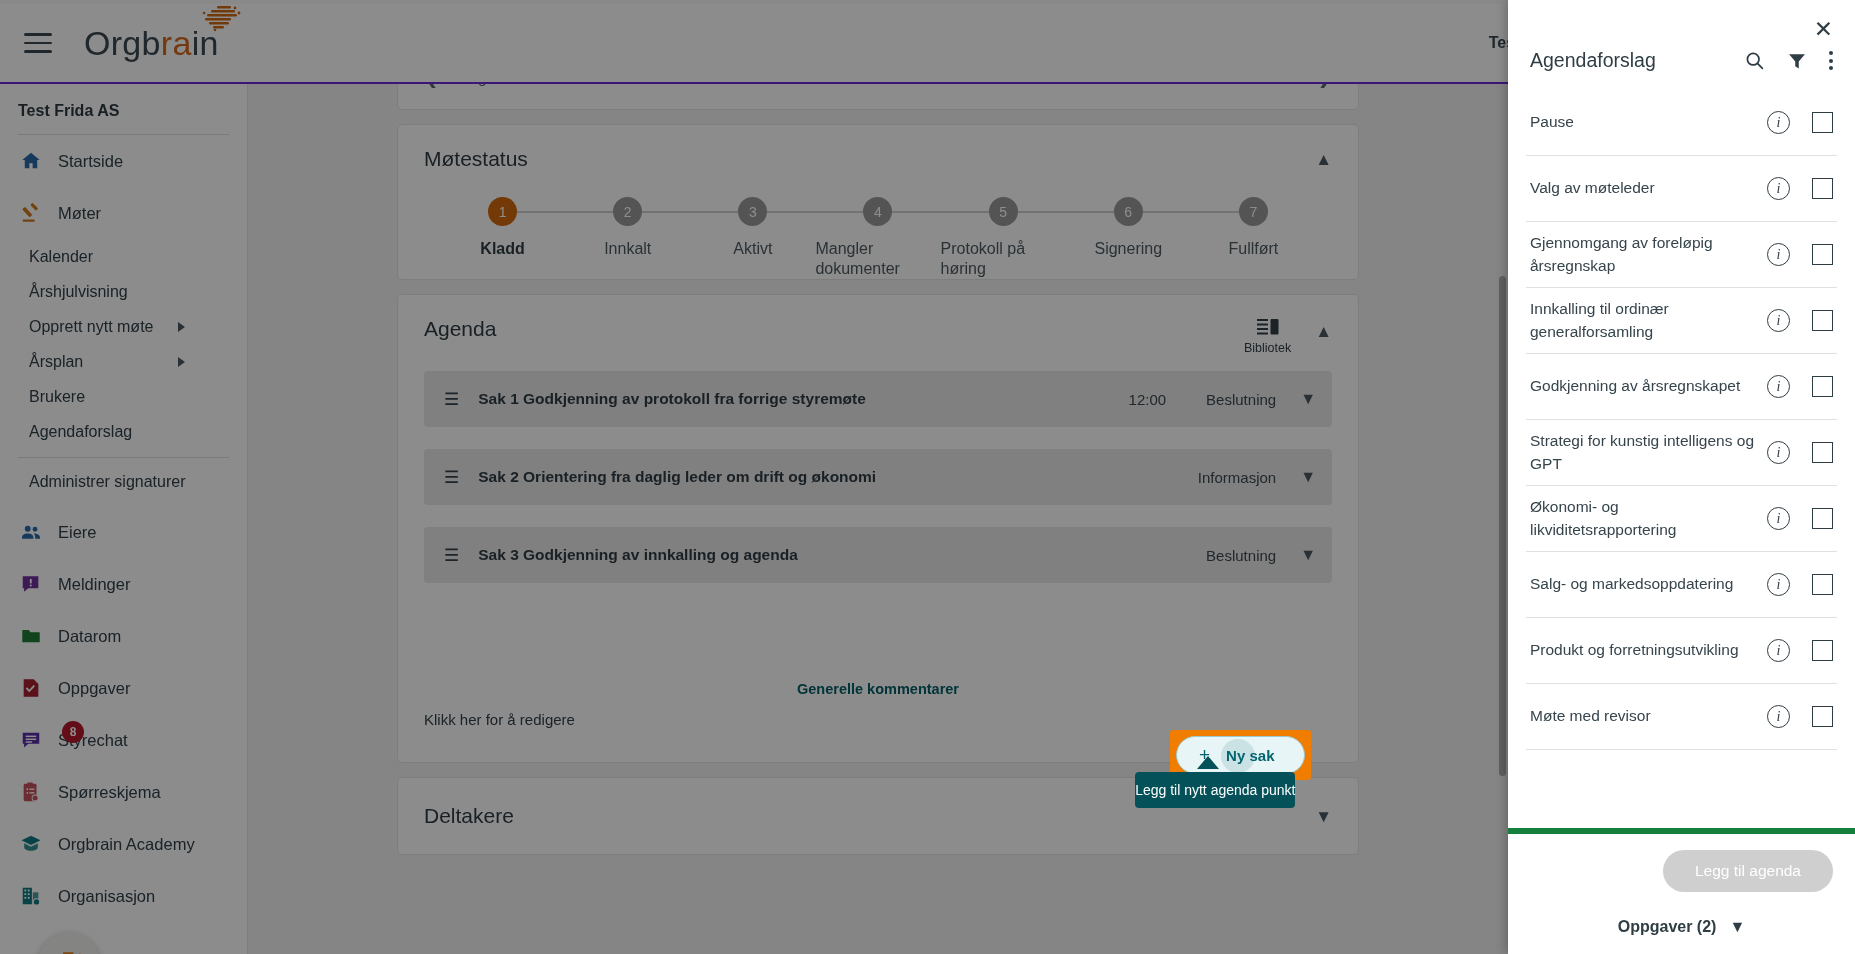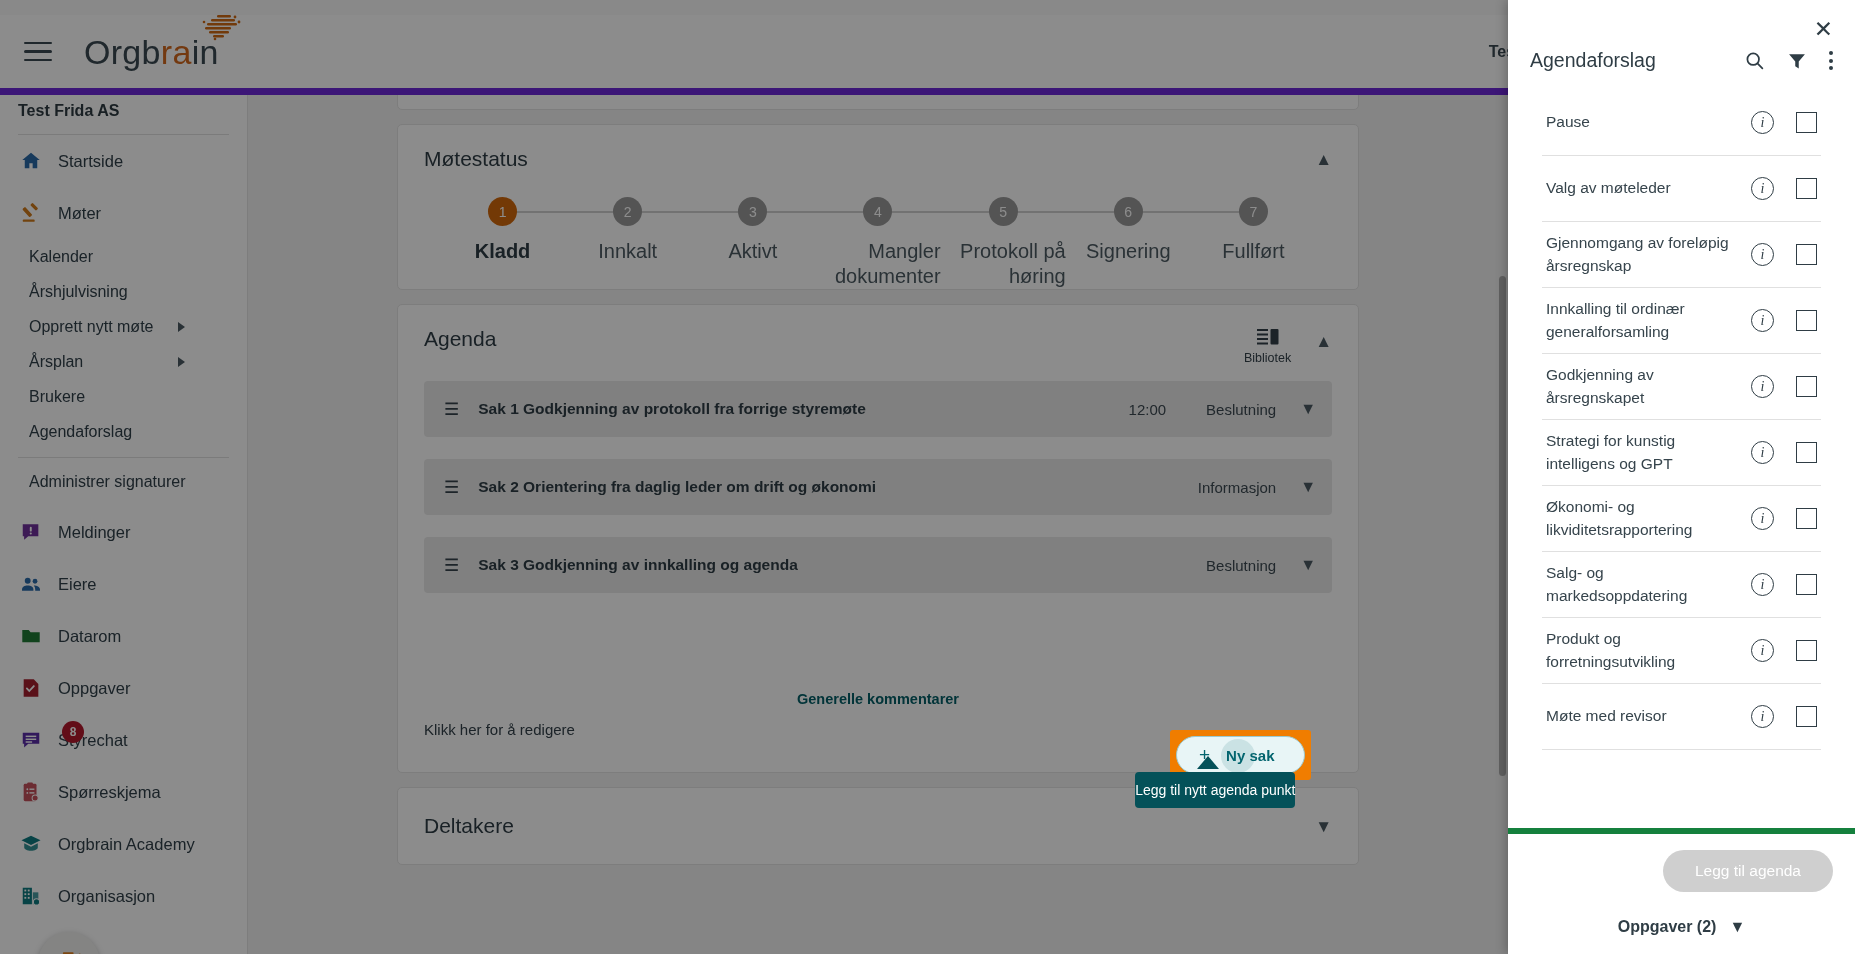--- a/index.html
+++ b/index.html
@@ -6,23 +6,23 @@
   html, body {
     width: 1855px; height: 954px;
     font-family: "Liberation Sans", sans-serif;
     background: #ffffff;
     overflow: hidden;
   }
   #root { position: relative; width: 1855px; height: 954px; background: #fafafa; }
 
   
   .topbar {
-    position: absolute; top: 15px; left: 0; width: 1855px; height: 80px;
+    position: absolute; top: 4px; left: 0; width: 1855px; height: 80px;
     background: #ffffff; display: flex; align-items: center;
-    border-bottom: 7px solid #6d28d9; z-index: 5;
+    border-bottom: 2px solid #6d28d9; z-index: 5;
   }
   .hamburger { margin-left: 24px; width: 34px; height: 34px; display: flex; flex-direction: column;
     justify-content: center; gap: 6px; cursor: pointer; }
   .hamburger span { display: block; width: 28px; height: 2.5px; background: #3b4a52; border-radius: 2px; }
   .logo-wrap { margin-left: 26px; display: flex; align-items: flex-end; position: relative; }
   .logo-text { font-size: 34px; letter-spacing: .3px; color: #3b4a52; font-weight: 400; line-height: 1; }
   .logo-text .accent { color: #d2691e; }
   .logo-brain { position: absolute; left: 113px; top: -22px; width: 52px; height: 34px; }
 
   .topbar-right { margin-left: auto; display: flex; align-items: center; gap: 22px; margin-right: 26px; }
@@ -65,21 +65,21 @@
   .sec-head { display: flex; align-items: center; padding: 22px 26px 0 26px; }
   .sec-title { font-size: 21px; color: #2f3d45; }
   .collapse-btn { margin-left: auto; font-size: 17px; color: #4b5a63; cursor: pointer; line-height: 1; }
 
   
   .stepper { display: flex; padding: 26px 42px 0 42px; }
   .step { flex: 1; display: flex; flex-direction: column; align-items: center; position: relative; }
   .step .bubble { width: 29px; height: 29px; border-radius: 50%; background: #9a9a9a; color: #fff;
     display: flex; align-items: center; justify-content: center; font-size: 14px; z-index: 2; }
   .step.active .bubble { background: #d2690b; }
-  .step .slabel { margin-top: 13px; font-size: 20px; color: #4d5b63; text-align: right; max-width: 128px; line-height: 1.25; }
+  .step .slabel { margin-top: 13px; font-size: 16px; color: #4d5b63; text-align: left; max-width: 128px; line-height: 1.25; }
   .step.active .slabel { font-weight: bold; color: #2f3d45; }
   .step .bar { position: absolute; top: 14px; left: 50%; width: 100%; height: 1.5px; background: #cfcfcf; z-index: 1; }
   .step:last-child .bar { display: none; }
 
   .status-foot { display: flex; align-items: flex-start; padding: 28px 26px 30px 26px; }
   .status-desc { font-size: 15.5px; color: #3d4a52; line-height: 1.55; max-width: 470px; }
   .btn-primary { margin-left: auto; background: #045159; color: #fff; border: none; border-radius: 22px;
     height: 44px; padding: 0 34px; font-size: 15.5px; cursor: pointer; box-shadow: 0 1px 3px rgba(0,0,0,.3);
     font-family: "Liberation Sans", sans-serif; }
 
@@ -123,21 +123,21 @@
     box-shadow: -2px 0 10px rgba(0,0,0,.25); display: flex; flex-direction: column; }
   .drawer-close { display: flex; justify-content: flex-end; padding: 18px 22px 0 0; }
   .x-btn { font-size: 23px; color: #2f3d45; cursor: pointer; line-height: 1; }
   .drawer-head { display: flex; align-items: center; padding: 8px 22px 18px 22px; }
   .drawer-title { font-size: 19.5px; color: #2f3d45; }
   .drawer-tools { margin-left: auto; display: flex; align-items: center; gap: 22px; }
   .dtool { cursor: pointer; color: #2f3d45; display: flex; align-items: center; justify-content: center; }
   .kebab { display: flex; flex-direction: column; gap: 3.2px; cursor: pointer; }
   .kebab i { width: 4px; height: 4px; border-radius: 50%; background: #2f3d45; display: block; }
 
-  .drawer-list { flex: 1; overflow: hidden; padding: 0 34px; position: relative; }
+  .drawer-list { flex: 1; overflow: hidden; padding: 0 18px; position: relative; }
   .prop { display: flex; align-items: center; border-bottom: 1px solid #e0e0e0; padding: 0 4px; min-height: 66px; }
   .prop-label { font-size: 15.5px; color: #36444c; line-height: 1.45; flex: 1; padding-right: 12px; }
   .info-ic { width: 23px; height: 23px; border: 1.7px solid #2f3d45; border-radius: 50%; display: flex;
     align-items: center; justify-content: center; font-size: 14px; font-style: italic;
     font-family: "Liberation Serif", serif; color: #2f3d45; cursor: pointer; flex-shrink: 0; }
   .chk { width: 21px; height: 21px; border: 1.8px solid #2f3d45; margin-left: 22px; cursor: pointer; flex-shrink: 0; }
 
   .drawer-foot { border-top: 6px solid #15803d; background: #fff; }
   .btn-add-agenda { display: block; margin: 16px 22px 8px auto; background: #cfcfcf; color: #fff; border: none;
     border-radius: 22px; height: 42px; padding: 0 32px; font-size: 15.5px; cursor: not-allowed;
@@ -255,39 +255,39 @@
     </div>
 
     <div class="divider" style="margin-top:8px"></div>
 
     <div class="sub-item" style="height:48px">
       <span>Administrer signaturer</span>
     </div>
 
     <div class="nav-item">
       <span class="nav-ic">
-        <svg width="22" height="22" viewBox="0 0 24 24">
-            <path d="M3 3.5h17v13H9l-4.5 4v-4H3z" fill="#70309b"></path>
-            <rect x="10.7" y="6.3" width="2.1" height="5.2" rx="1" fill="#fff"></rect>
-            <circle cx="11.75" cy="13.6" r="1.15" fill="#fff"></circle>
-          </svg>
-      </span>
-      <span>Meldinger</span>
-    </div>
-
-    <div class="nav-item">
-      <span class="nav-ic">
         <svg width="22" height="22" viewBox="0 0 24 24" fill="#2a6aa8">
             <circle cx="8.4" cy="8.4" r="3.2"></circle>
             <circle cx="16.4" cy="9" r="2.6"></circle>
             <path d="M2.2 18c0-2.9 2.8-4.4 6.2-4.4S14.6 15.1 14.6 18v1.4H2.2z"></path>
             <path d="M15.1 13.6c3.2.2 6.7 1.3 6.7 4.4v1.4h-5.2V18c0-1.7-.6-3.2-1.5-4.4z"></path>
           </svg>
       </span>
       <span>Eiere</span>
+    </div>
+
+    <div class="nav-item">
+      <span class="nav-ic">
+        <svg width="22" height="22" viewBox="0 0 24 24">
+            <path d="M3 3.5h17v13H9l-4.5 4v-4H3z" fill="#70309b"></path>
+            <rect x="10.7" y="6.3" width="2.1" height="5.2" rx="1" fill="#fff"></rect>
+            <circle cx="11.75" cy="13.6" r="1.15" fill="#fff"></circle>
+          </svg>
+      </span>
+      <span>Meldinger</span>
     </div>
 
     <div class="nav-item">
       <span class="nav-ic">
         <svg width="22" height="22" viewBox="0 0 24 24" fill="#1f7a36">
             <path d="M2.5 5.5h7l2 2.4h10v11h-19z"></path>
           </svg>
       </span>
       <span>Datarom</span>
     </div>

